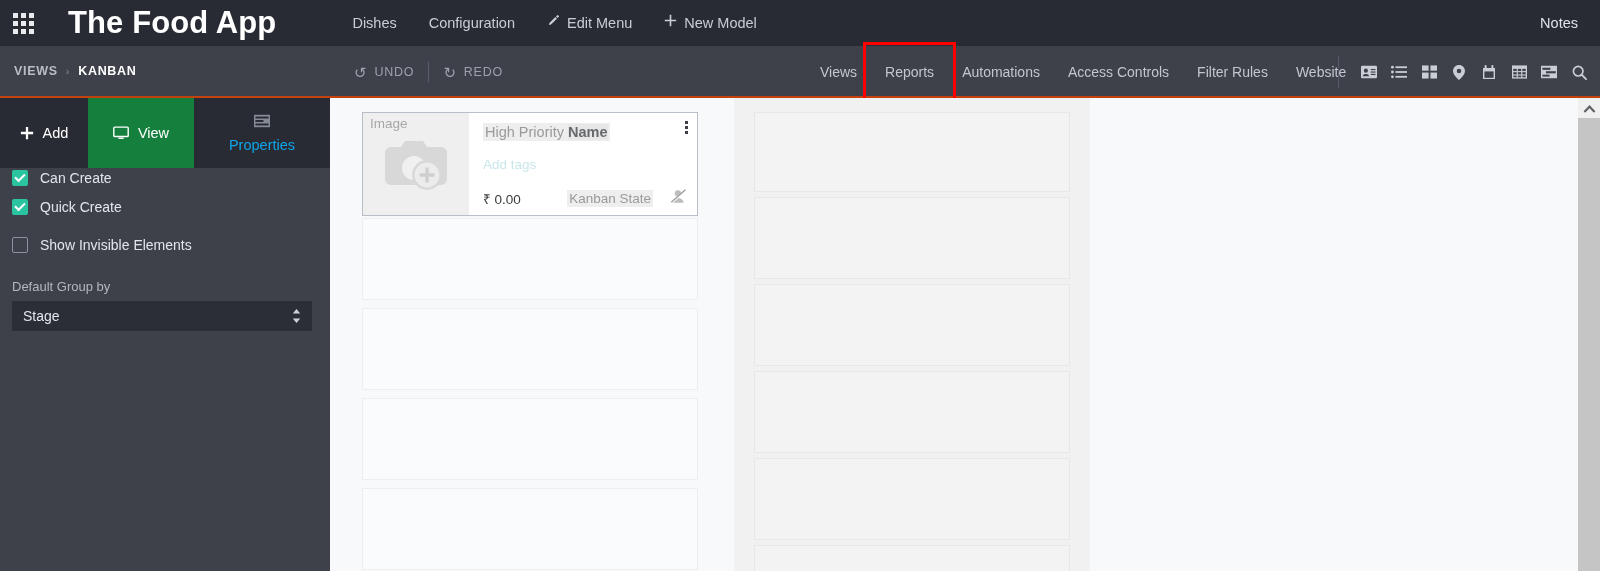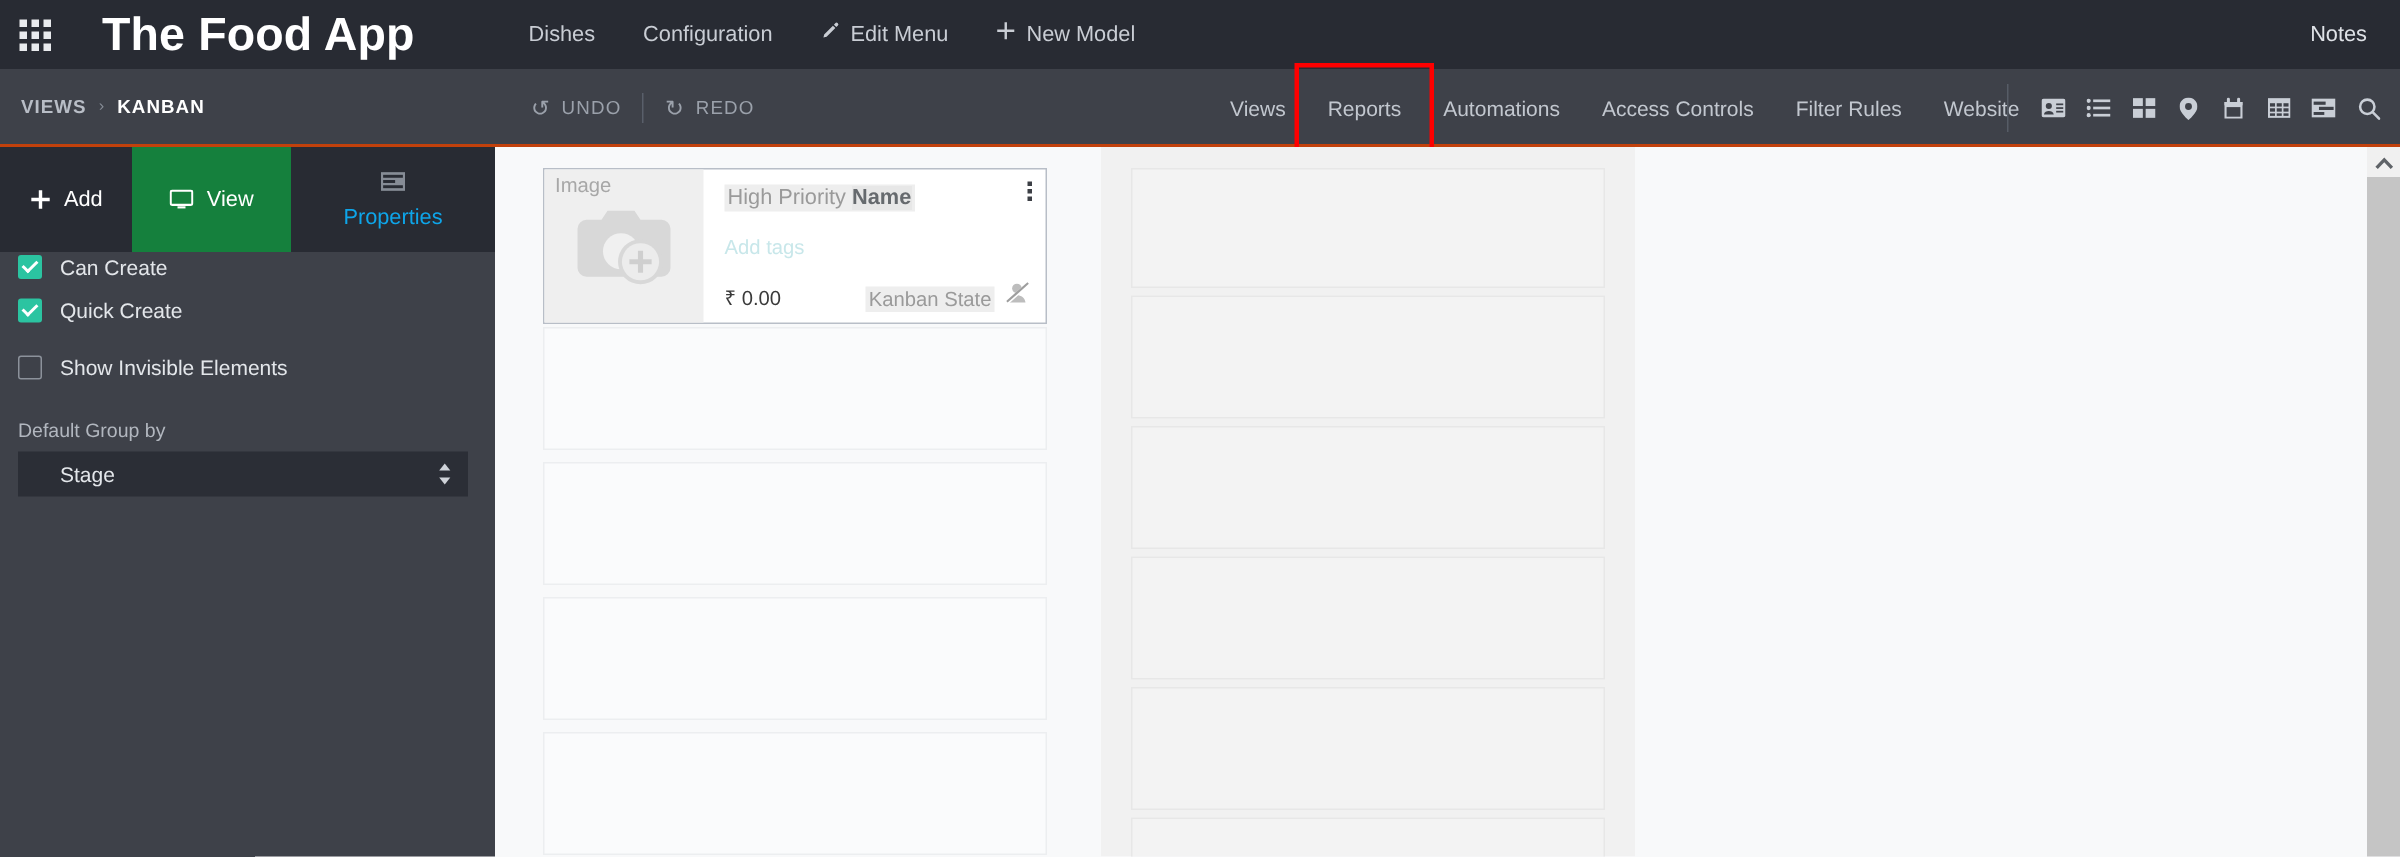--- a/index.html
+++ b/index.html
@@ -158,21 +158,21 @@
   .chk-row.spaced { margin-top: 22px; }
 
   .field-label {
     color: #b2b7bf; font-size: 13px;
     margin-top: 26px; margin-bottom: 7px;
   }
   .select-box {
     width: 300px; height: 30px;
     background: #2b2e36;
     display: flex; align-items: center;
-    padding: 0 10px 0 28px;
+    padding: 0 10px 0 11px;
     cursor: pointer; position: relative;
     border: none;
   }
   .select-box .sel-val { color: #e3e6ea; font-size: 14px; }
   .select-box .sel-arrows {
     margin-left: auto; color: #cfd3d9; font-size: 10px;
     line-height: 9px; display: flex; flex-direction: column;
   }
 
   
@@ -218,21 +218,21 @@
   .kc-tags {
     margin-top: 16px; font-size: 13.5px; color: #c8e7ea;
     cursor: pointer;
   }
   .kc-footer {
     position: absolute; left: 14px; right: 10px; bottom: 7px;
     display: flex; align-items: center;
   }
   .kc-price { font-size: 13.5px; color: #3a3a3a; }
   .kc-state {
-    margin-left: auto; display: flex; align-items: flex-end; gap: 7px;
+    margin-left: auto; display: flex; align-items: center; gap: 17px;
   }
   .kc-state .st-txt {
     font-size: 13.5px; color: #9a9a9a; background: #eeeeee; padding: 1px 2px;
   }
   .kc-dots {
     position: absolute; right: 9px; top: 8px;
     display: flex; flex-direction: column; gap: 2px; cursor: pointer;
   }
   .kc-dots i { width: 3px; height: 3px; background: #3c3f45; display: block; }
 

